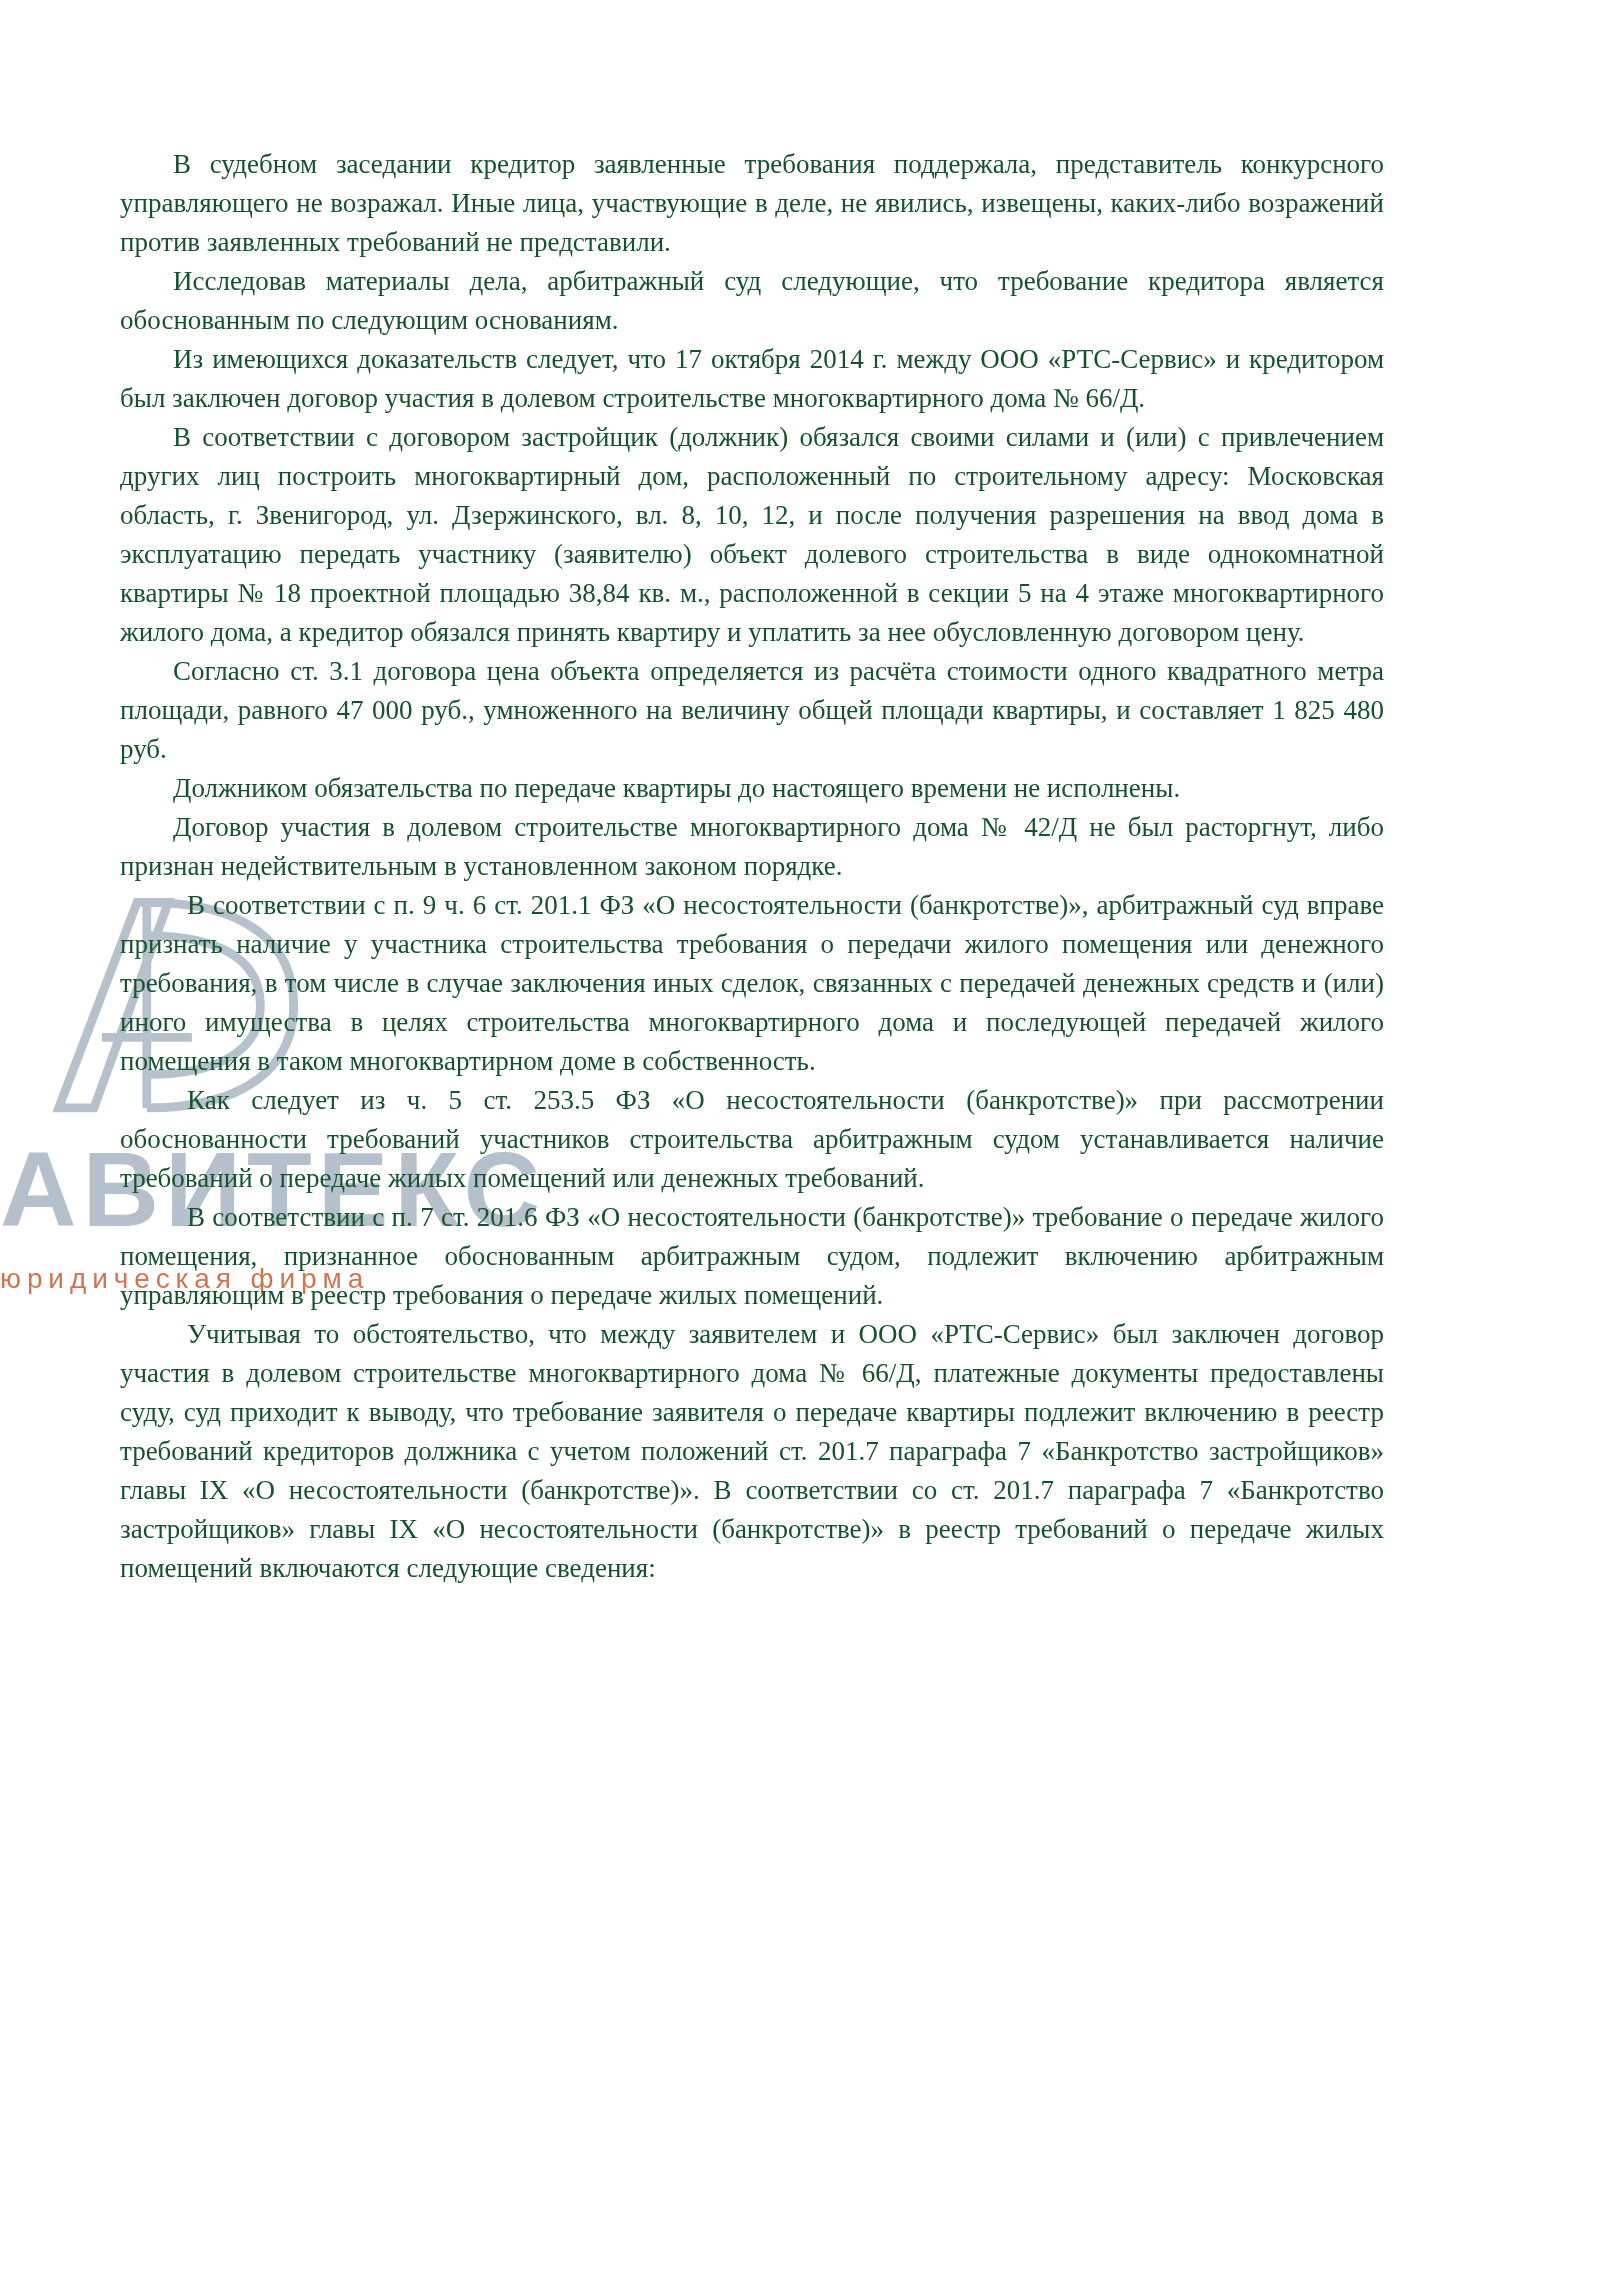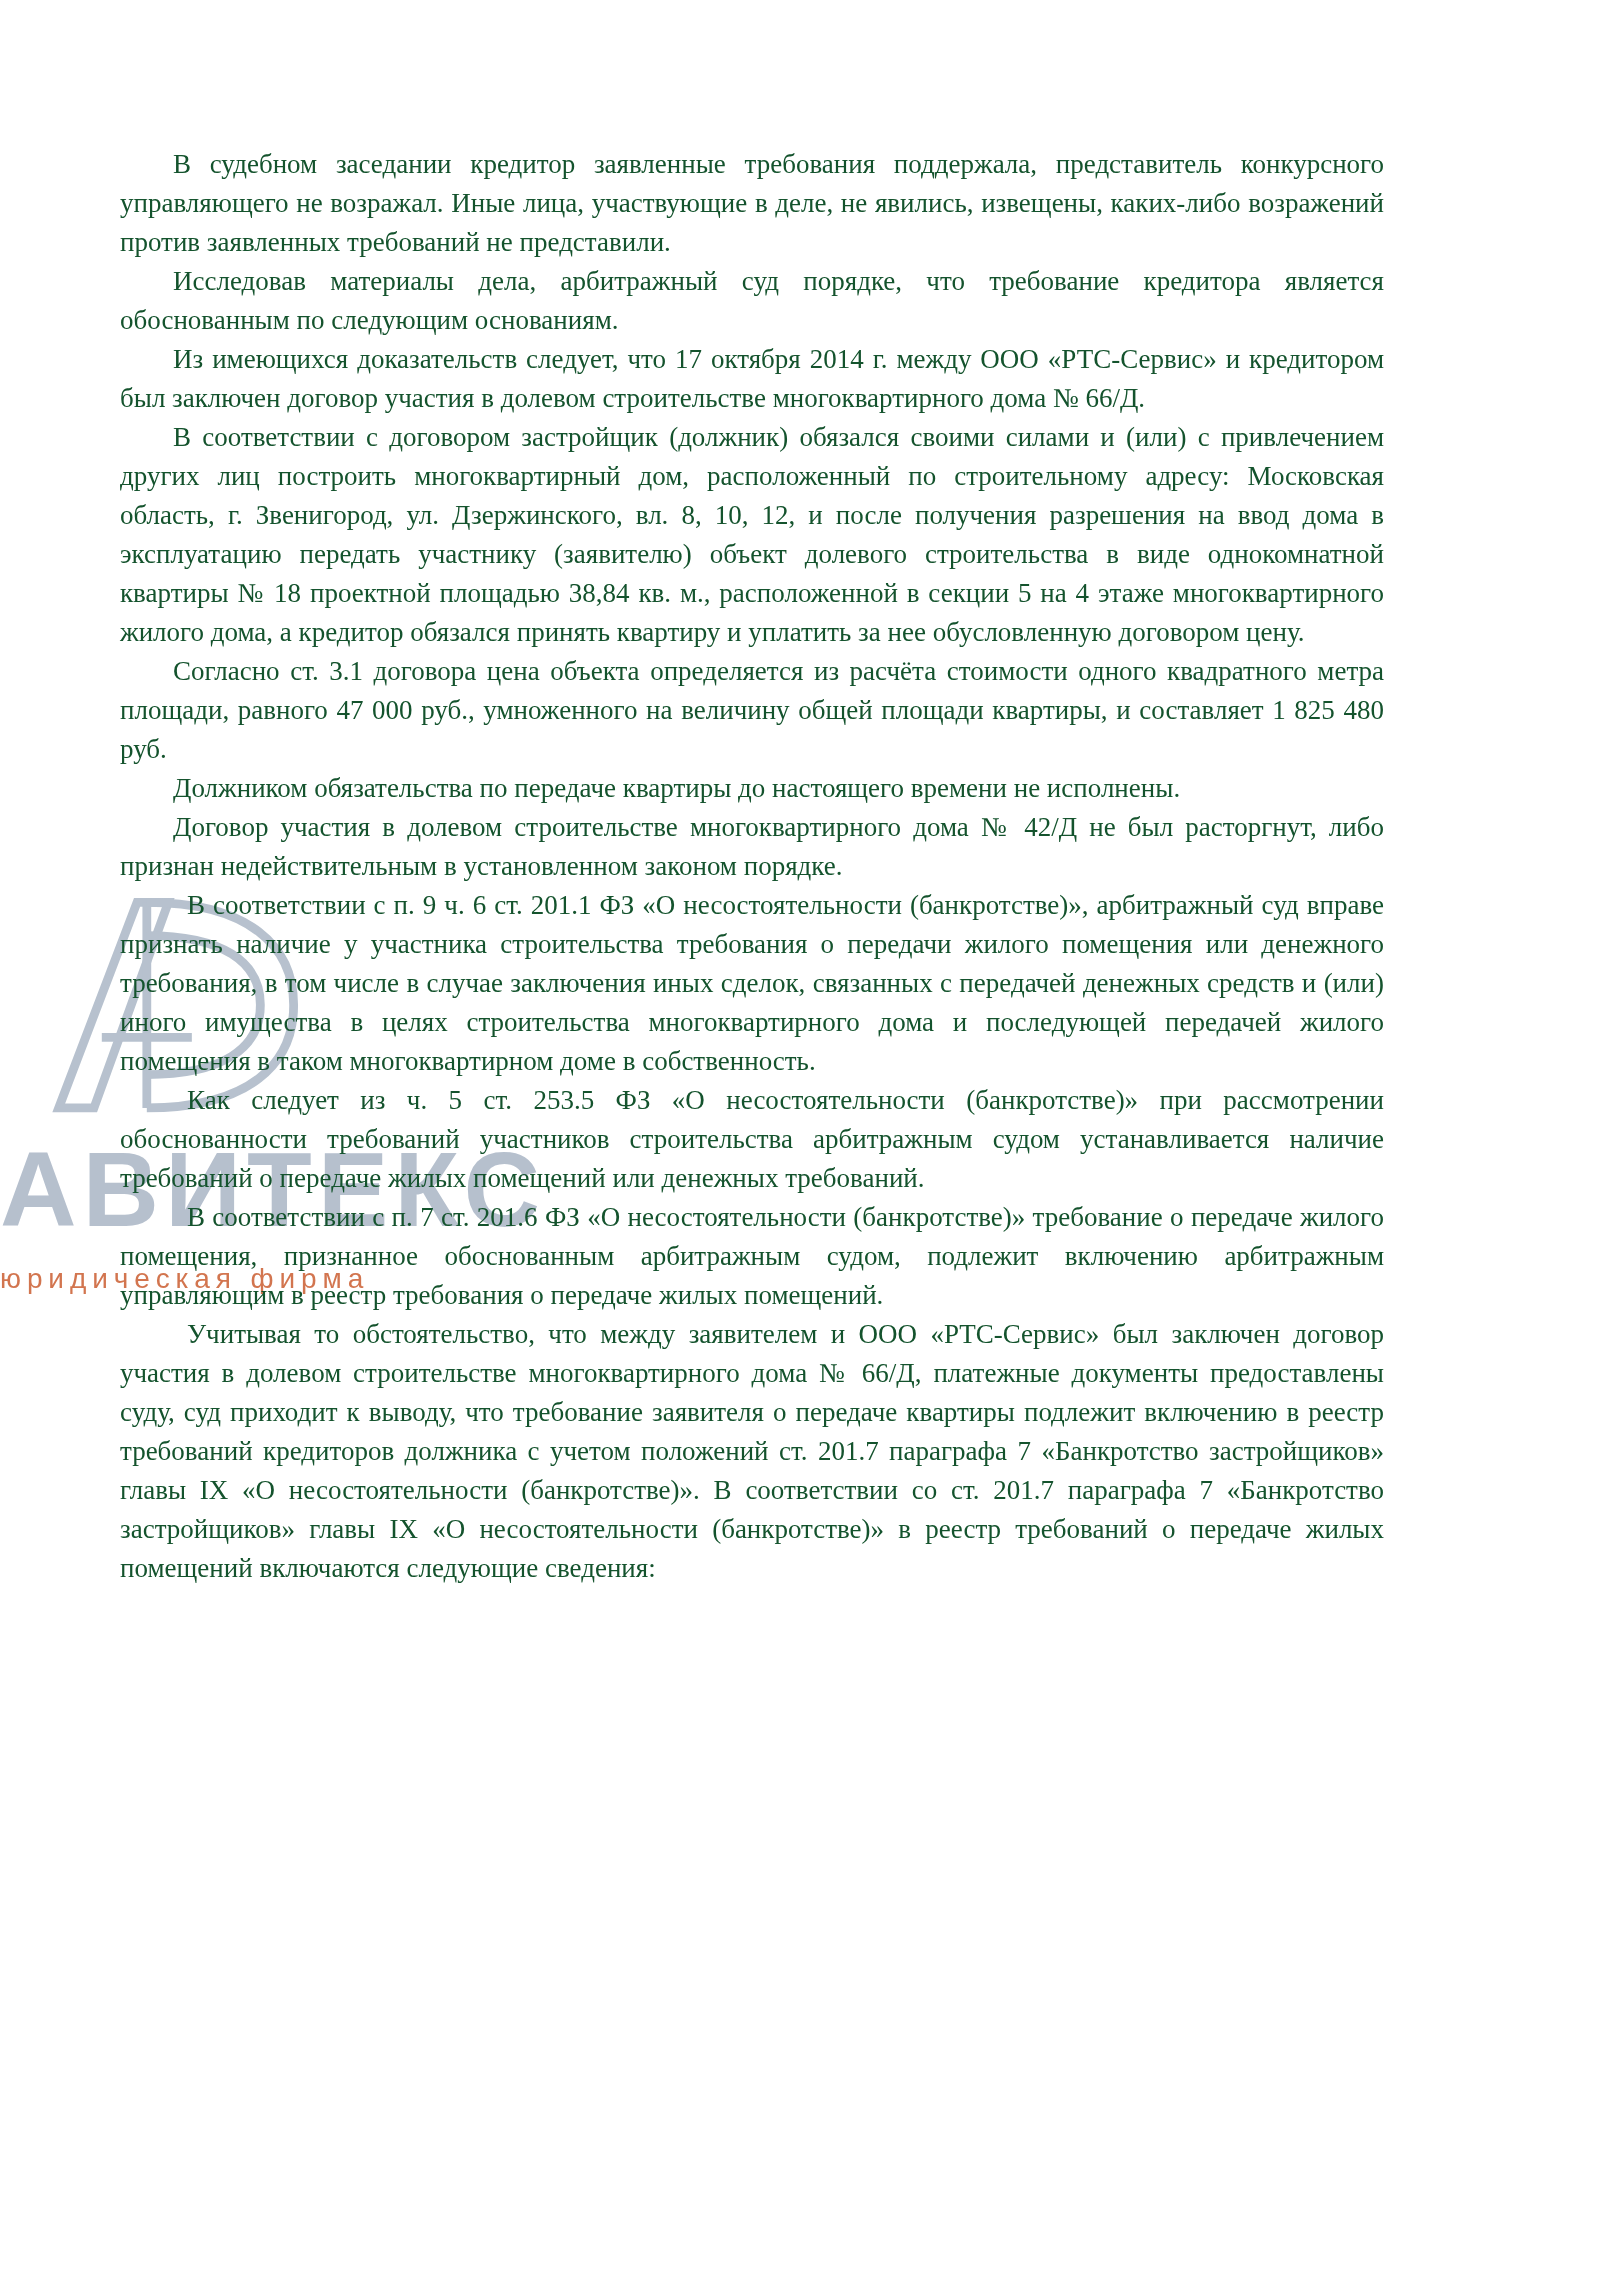--- a/index.html
+++ b/index.html
@@ -103,21 +103,21 @@
           <path d="M150 74 C226 74 266 100 266 145 C266 190 226 216 150 216"></path>
         </g>
       </svg>
     </div>
     <div class="wm-title">АВИТЕКС</div>
     <div class="wm-sub">юридическая фирма</div>
   </div>
 
   <div class="doc-body">
     <p class="para">В судебном заседании кредитор заявленные требования поддержала, представитель конкурсного управляющего не возражал. Иные лица, участвующие в деле, не явились, извещены, каких-либо возражений против заявленных требований не представили.</p>
-    <p class="para">Исследовав материалы дела, арбитражный суд порядке, что требование кредитора является обоснованным по следующим основаниям.</p>
+    <p class="para">Исследовав материалы дела, арбитражный суд следующие, что требование кредитора является обоснованным по следующим основаниям.</p>
     <p class="para">Из имеющихся доказательств следует, что 17 октября 2014 г. между ООО «РТС-Сервис» и кредитором был заключен договор участия в долевом строительстве многоквартирного дома № 66/Д.</p>
     <p class="para">В соответствии с договором застройщик (должник) обязался своими силами и (или) с привлечением других лиц построить многоквартирный дом, расположенный по строительному адресу: Московская область, г. Звенигород, ул. Дзержинского, вл. 8, 10, 12, и после получения разрешения на ввод дома в эксплуатацию передать участнику (заявителю) объект долевого строительства в виде однокомнатной квартиры № 18 проектной площадью 38,84 кв. м., расположенной в секции 5 на 4 этаже многоквартирного жилого дома, а кредитор обязался принять квартиру и уплатить за нее обусловленную договором цену.</p>
     <p class="para">Согласно ст. 3.1 договора цена объекта определяется из расчёта стоимости одного квадратного метра площади, равного 47 000 руб., умноженного на величину общей площади квартиры, и составляет 1 825 480 руб.</p>
     <p class="para">Должником обязательства по передаче квартиры до настоящего времени не исполнены.</p>
     <p class="para">Договор участия в долевом строительстве многоквартирного дома № 42/Д не был расторгнут, либо признан недействительным в установленном законом порядке.</p>
     <p class="para indent-wide">В соответствии с п. 9 ч. 6 ст. 201.1 ФЗ «О несостоятельности (банкротстве)», арбитражный суд вправе признать наличие у участника строительства требования о передачи жилого помещения или денежного требования, в том числе в случае заключения иных сделок, связанных с передачей денежных средств и (или) иного имущества в целях строительства многоквартирного дома и последующей передачей жилого помещения в таком многоквартирном доме в собственность.</p>
     <p class="para indent-wide">Как следует из ч. 5 ст. 253.5  ФЗ «О несостоятельности (банкротстве)» при рассмотрении обоснованности требований участников строительства арбитражным судом устанавливается наличие требований о передаче жилых помещений или денежных требований.</p>
     <p class="para indent-wide">В соответствии с п. 7 ст. 201.6 ФЗ «О несостоятельности (банкротстве)» требование о передаче жилого помещения, признанное обоснованным арбитражным судом, подлежит включению арбитражным управляющим в реестр требования о передаче жилых помещений.</p>
     <p class="para indent-wide">Учитывая то обстоятельство, что между заявителем  и ООО «РТС-Сервис» был заключен договор участия в долевом строительстве многоквартирного дома № 66/Д, платежные документы предоставлены суду, суд приходит к выводу, что требование заявителя о передаче квартиры подлежит включению в реестр требований кредиторов должника с учетом положений ст. 201.7 параграфа 7 «Банкротство застройщиков» главы IX «О несостоятельности (банкротстве)». В соответствии со ст. 201.7 параграфа 7 «Банкротство застройщиков» главы IX «О несостоятельности (банкротстве)» в реестр требований о передаче жилых помещений включаются следующие сведения:</p>
   </div>

